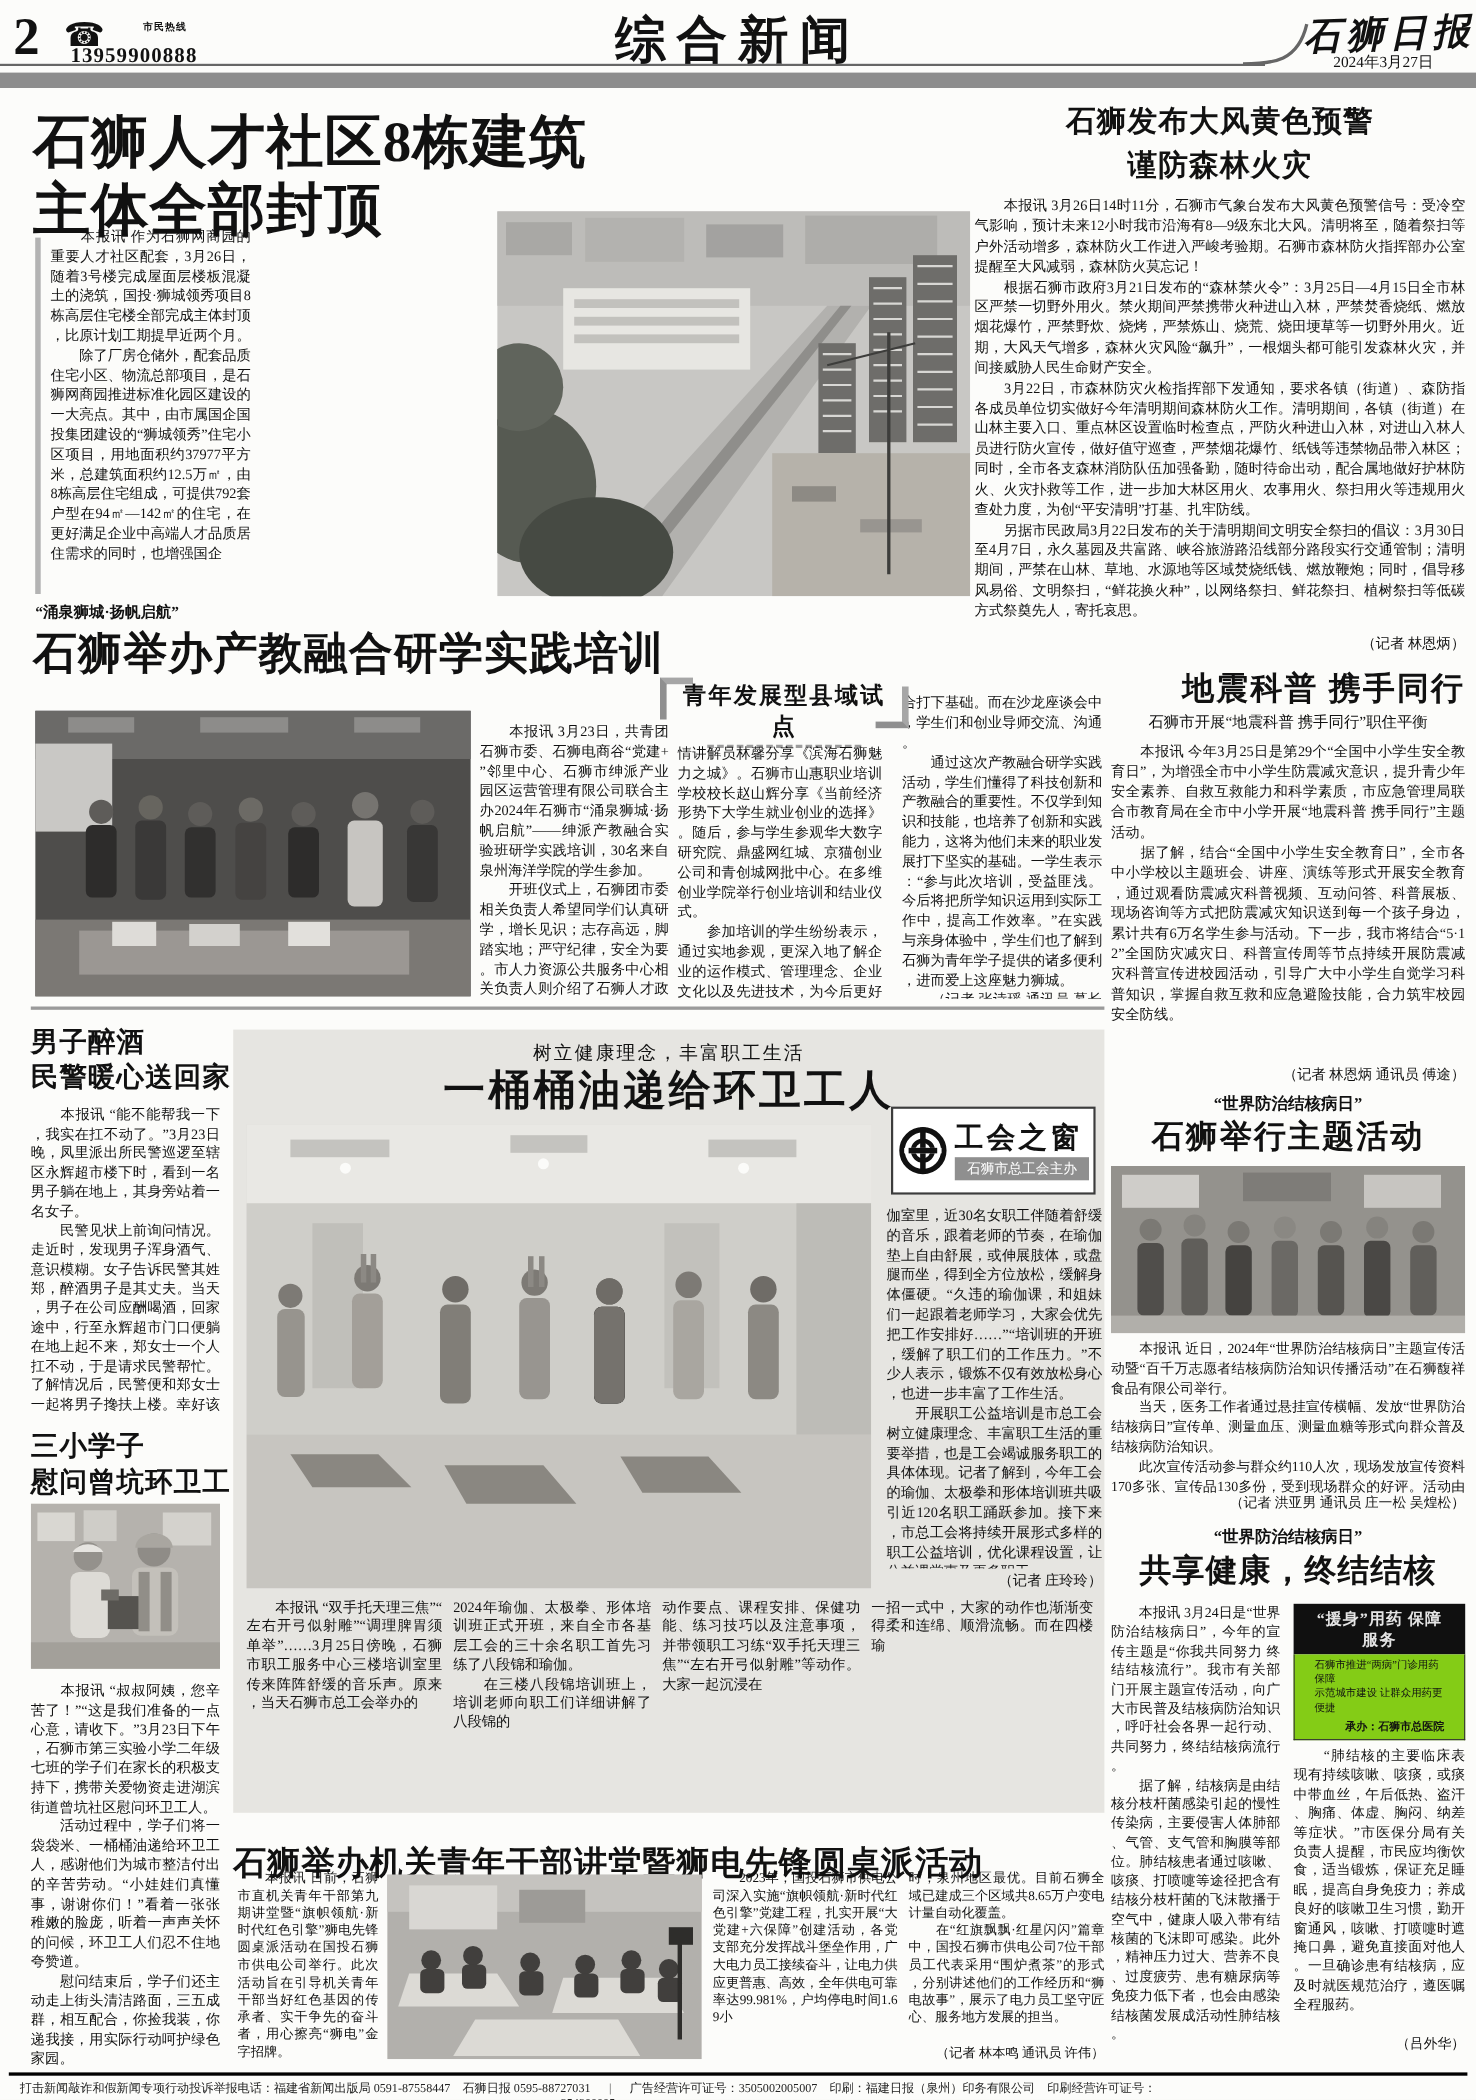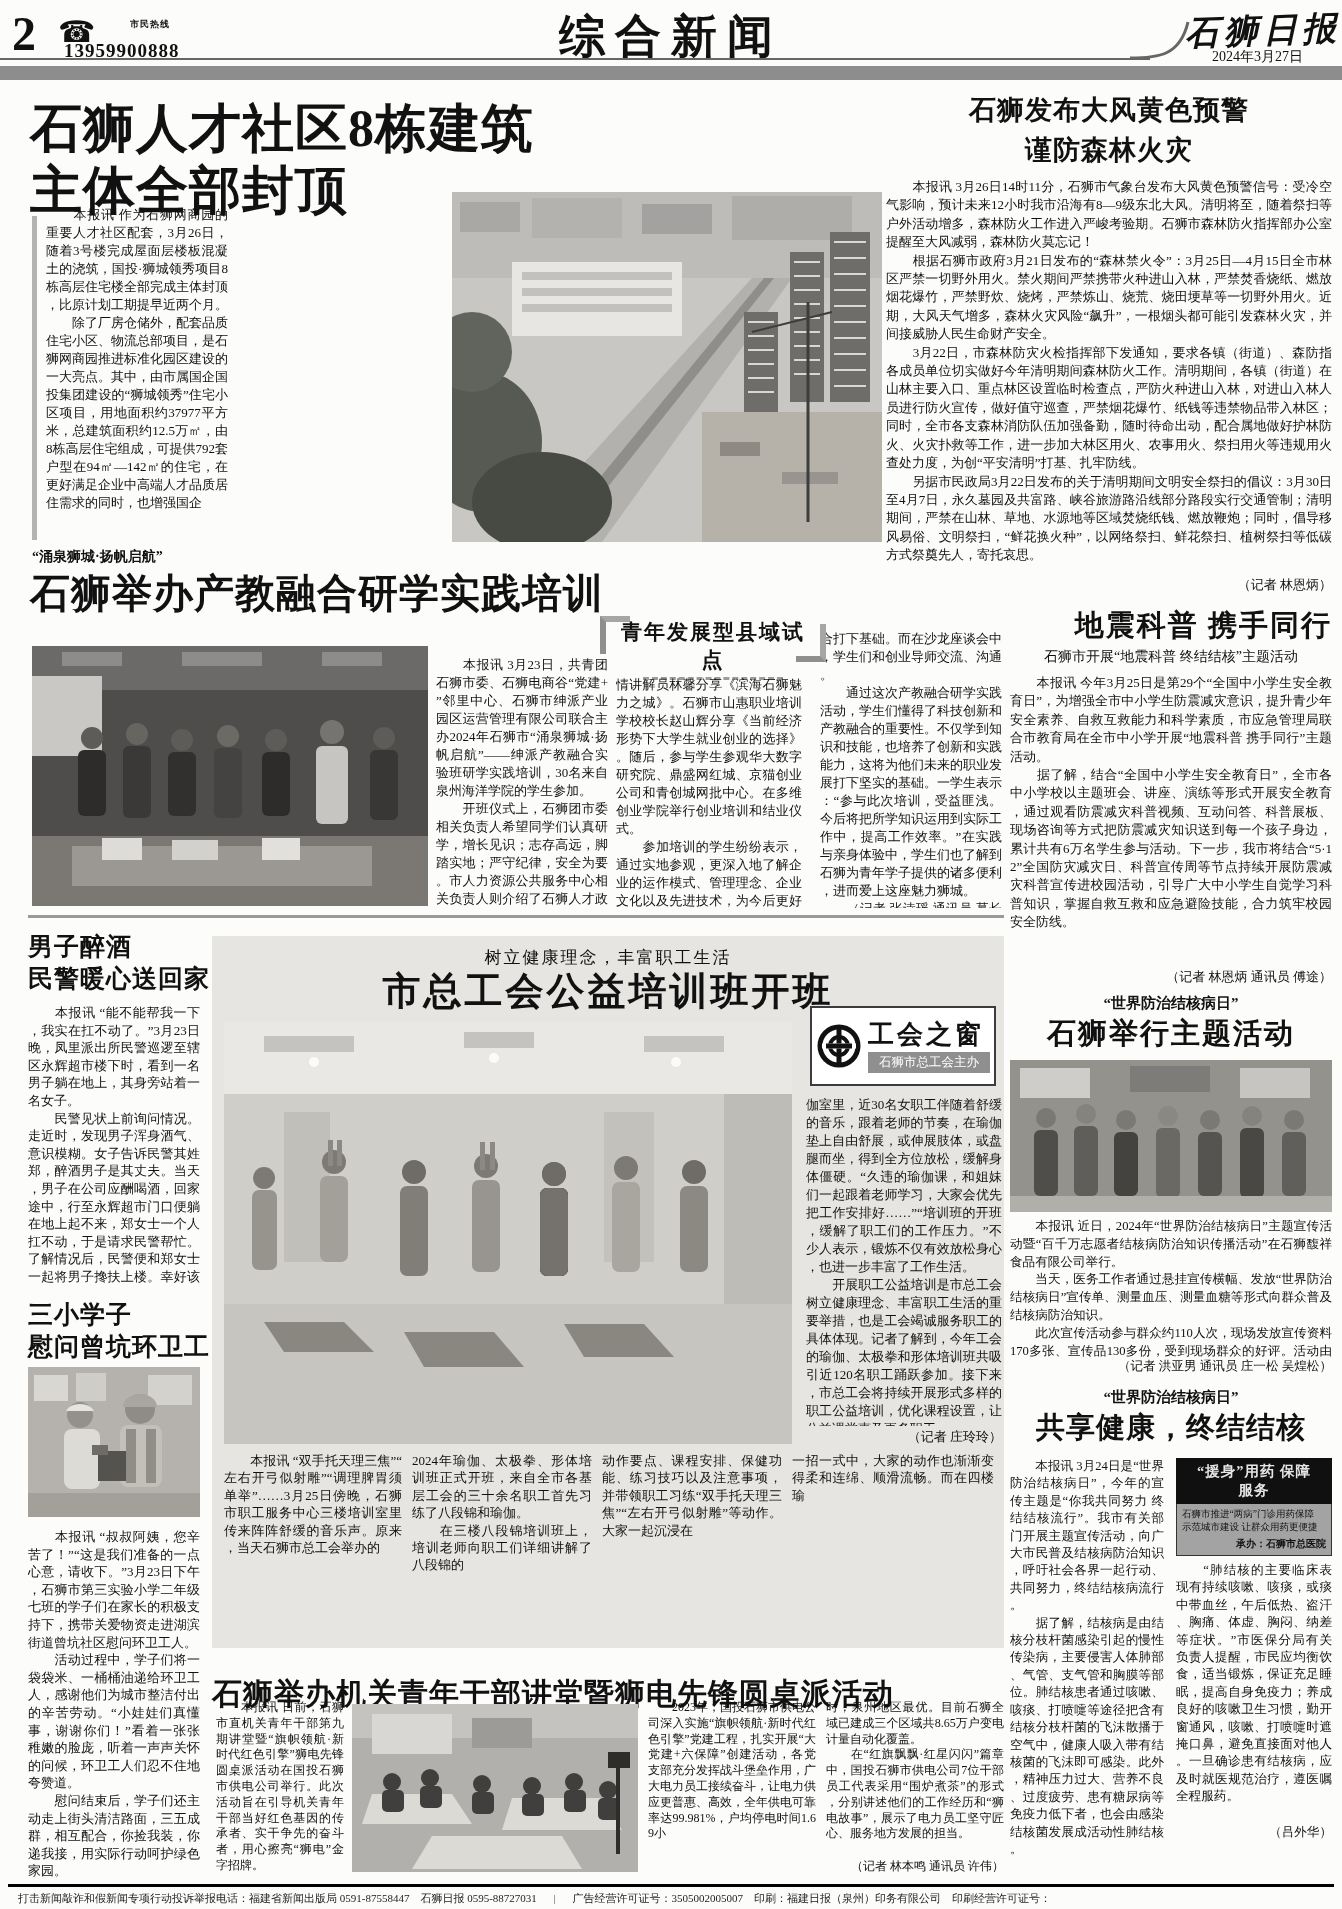--- a/index.html
+++ b/index.html
@@ -96,21 +96,21 @@
   #tb1-h{left:1010px;top:1014px;width:322px;font-size:29px;text-align:center;letter-spacing:2px;}
   #tb1-photo{left:1010px;top:1060px;width:322px;height:152px;}
   #tb1-body{left:1010px;top:1218px;width:322px;height:142px;font-size:12.6px;line-height:17.8px;}
   #tb1-byline{left:1010px;top:1358px;width:322px;font-size:12.6px;}
   #tb2-kicker{left:1010px;top:1388px;width:322px;font-size:15px;text-align:center;font-weight:700;}
   #tb2-h{left:1010px;top:1408px;width:322px;font-size:29px;text-align:center;letter-spacing:1px;}
   #tb2-c1{left:1010px;top:1458px;width:154px;height:418px;font-size:12.6px;line-height:17.4px;}
   #tb2-c2{left:1176px;top:1458px;width:156px;height:418px;}
   #ad-box{width:156px;}
   #ad-band{background:#101010;color:#e5e5e5;font-size:14.5px;font-weight:900;text-align:center;padding:4px 17px;letter-spacing:1px;}
-  #ad-body{border:1px solid #333;border-top:none;padding:4px 5px;box-sizing:border-box;background:#a3a3a3;}
+  #ad-body{border:1px solid #333;border-top:none;padding:4px 18px;box-sizing:border-box;background:#84cc16;}
   .ad-line{font-size:9.5px;line-height:13px;}
   #ad-org{font-size:10px;font-weight:700;text-align:right;margin-top:3px;}
   #tb2-c2-text{margin-top:6px;height:262px;font-size:12.6px;line-height:17.4px;}
   #tb2-byline{text-align:right;font-size:12.6px;}
 
   
   #footer-line{left:8px;top:1884px;width:1326px;height:3px;background:#000;}
   #footer-text{left:0;top:1891px;width:1069px;font-size:11px;text-align:center;color:#222;}
   .fsep{display:inline-block;margin:0 14px;color:#555;}
 </style>
@@ -249,21 +249,21 @@
     <rect x="70" y="84" width="28" height="30" fill="#55534f"></rect>
     <rect x="64" y="78" width="16" height="10" fill="#6e6c67"></rect>
     <rect x="0" y="126" width="172" height="24" fill="#a3a09a"></rect>
   </svg>
   <div class="abs jt" id="pupils-body"><span>　　本报讯 “叔叔阿姨，您辛苦了！”“这是我们准备的一点心意，请收下。”3月23日下午，石狮市第三实验小学二年级七班的学子们在家长的积极支持下，携带关爱物资走进湖滨街道曾坑社区慰问环卫工人。
 　　活动过程中，学子们将一袋袋米、一桶桶油递给环卫工人，感谢他们为城市整洁付出的辛苦劳动。“小娃娃们真懂事，谢谢你们！”看着一张张稚嫩的脸庞，听着一声声关怀的问候，环卫工人们忍不住地夸赞道。
 　　慰问结束后，学子们还主动走上街头清洁路面，三五成群，相互配合，你捡我装，你递我接，用实际行动呵护绿色家园。</span></div>
 
   <div class="abs" id="union-panel"></div>
   <div class="abs" id="union-kicker">树立健康理念，丰富职工生活</div>
-  <div class="abs hl" id="union-h">市总工会公益培训班开班</div>
+  <div class="abs hl" id="union-h">一桶桶油递给环卫工人</div>
   <svg class="abs" id="union-photo" viewBox="0 0 568 422">
     <rect width="568" height="422" fill="#d9d8d4"></rect>
     <rect width="568" height="72" fill="#e9e8e4"></rect>
     <rect x="40" y="14" width="90" height="16" fill="#c4c3bf"></rect>
       <rect x="240" y="10" width="70" height="16" fill="#c4c3bf"></rect>
       <rect x="420" y="14" width="80" height="16" fill="#c4c3bf"></rect>
     <circle cx="90" cy="40" r="5" fill="#fbfbf9"></circle>
       <circle cx="270" cy="36" r="5" fill="#fbfbf9"></circle>
       <circle cx="452" cy="40" r="5" fill="#fbfbf9"></circle>
     <rect x="0" y="72" width="568" height="210" fill="#cfcec9"></rect>
@@ -349,21 +349,21 @@
     </g>
     <line x1="266" y1="60" x2="266" y2="150" stroke="#2e2d2b" stroke-width="4"></line>
     <rect x="256" y="48" width="22" height="16" fill="#2e2d2b"></rect>
   </svg>
   <div class="abs jt" id="cadre-c2">　　2023年，国投石狮市供电公司深入实施“旗帜领航·新时代红色引擎”党建工程，扎实开展“大党建+六保障”创建活动，各党支部充分发挥战斗堡垒作用，广大电力员工接续奋斗，让电力供应更普惠、高效，全年供电可靠率达99.981%，户均停电时间1.69小</div>
   <div class="abs jt" id="cadre-c3">时，泉州地区最优。目前石狮全域已建成三个区域共8.65万户变电计量自动化覆盖。
 　　在“红旗飘飘·红星闪闪”篇章中，国投石狮市供电公司7位干部员工代表采用“围炉煮茶”的形式，分别讲述他们的工作经历和“狮电故事”，展示了电力员工坚守匠心、服务地方发展的担当。</div>
   <div class="abs byline" id="cadre-byline">（记者 林本鸣 通讯员 许伟）</div>
 
   <div class="abs hl" id="quake-h">地震科普 携手同行</div>
-  <div class="abs" id="quake-sub">石狮市开展“地震科普 终结结核”主题活动</div>
+  <div class="abs" id="quake-sub">石狮市开展“地震科普 携手同行”职住平衡</div>
   <div class="abs jt" id="quake-body">　　本报讯 今年3月25日是第29个“全国中小学生安全教育日”，为增强全市中小学生防震减灾意识，提升青少年安全素养、自救互救能力和科学素质，市应急管理局联合市教育局在全市中小学开展“地震科普 携手同行”主题活动。
 　　据了解，结合“全国中小学生安全教育日”，全市各中小学校以主题班会、讲座、演练等形式开展安全教育，通过观看防震减灾科普视频、互动问答、科普展板、现场咨询等方式把防震减灾知识送到每一个孩子身边，累计共有6万名学生参与活动。下一步，我市将结合“5·12”全国防灾减灾日、科普宣传周等节点持续开展防震减灾科普宣传进校园活动，引导广大中小学生自觉学习科普知识，掌握自救互救和应急避险技能，合力筑牢校园安全防线。</div>
   <div class="abs byline" id="quake-byline">（记者 林恩炳 通讯员 傅途）</div>
 
   <div class="abs" id="tb1-kicker">“世界防治结核病日”</div>
   <div class="abs hl" id="tb1-h">石狮举行主题活动</div>
   <svg class="abs" id="tb1-photo" viewBox="0 0 322 152">
     <rect width="322" height="152" fill="#94928d"></rect>
     <rect x="10" y="8" width="70" height="30" fill="#cfcdc9"></rect>
       <rect x="230" y="8" width="70" height="30" fill="#c7c5c1"></rect>

